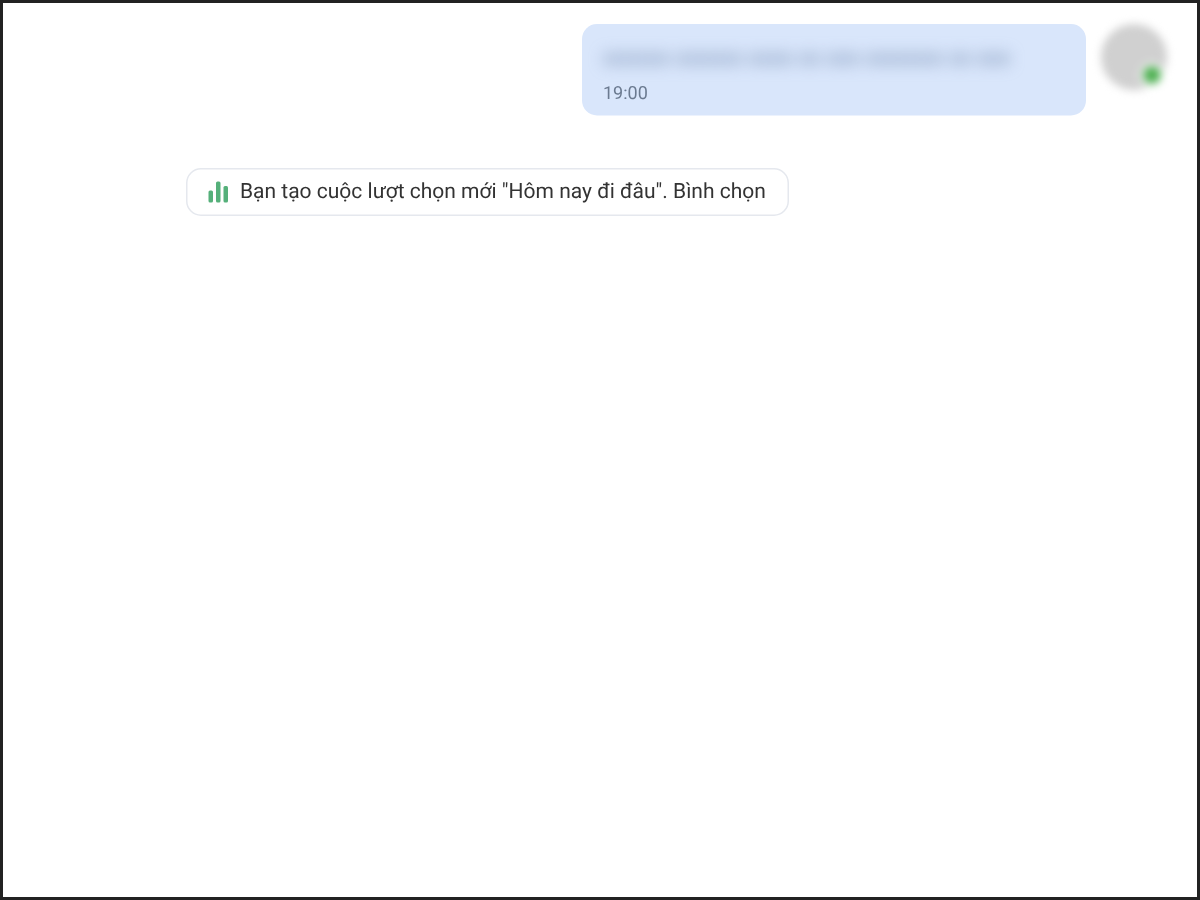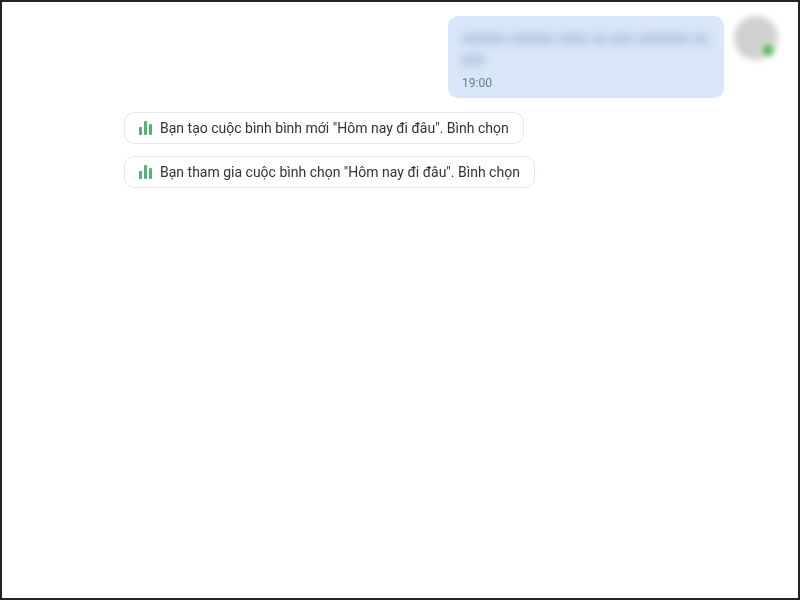--- a/index.html
+++ b/index.html
@@ -22,21 +22,21 @@
 
   
   .incoming {
     position: absolute;
     top: 14px;
     right: 20px;
     display: flex;
     align-items: flex-start;
   }
   .incoming .bubble {
-    width: 276px;
+    width: 336px;
     background: #d9e6fb;
     border-radius: 10px;
     padding: 12px 14px 8px 14px;
     margin-right: 10px;
   }
   .incoming .bubble .blur-text {
     filter: blur(5px);
     color: #6d85ab;
     font-size: 15px;
     line-height: 1.4;
@@ -102,34 +102,21 @@
 
   <div class="pill-msgs">
     <div>
       <div class="pill">
         <span class="bars">
             <span></span>
             <span></span>
             <span></span>
           </span>
         <span>
-          <b>Bạn </b><span>tạo cuộc bình bình mới </span>"<b>Hôm nay đi đâu</b>".
-          <a>Bình chọn</a>
-        </span>
-      </div>
-    </div>
-    <div>
-      <div class="pill">
-        <span class="bars">
-            <span></span>
-            <span></span>
-            <span></span>
-          </span>
-        <span>
-          <b>Bạn </b><span>tham gia cuộc bình chọn </span>"<b>Hôm nay đi đâu</b>".
+          <b>Bạn </b><span>tạo cuộc lượt chọn mới </span>"<b>Hôm nay đi đâu</b>".
           <a>Bình chọn</a>
         </span>
       </div>
     </div>
   </div>
 
 </div>
 
 <div class="poll-card">
   <div class="title">Hôm nay đi đâu</div>

